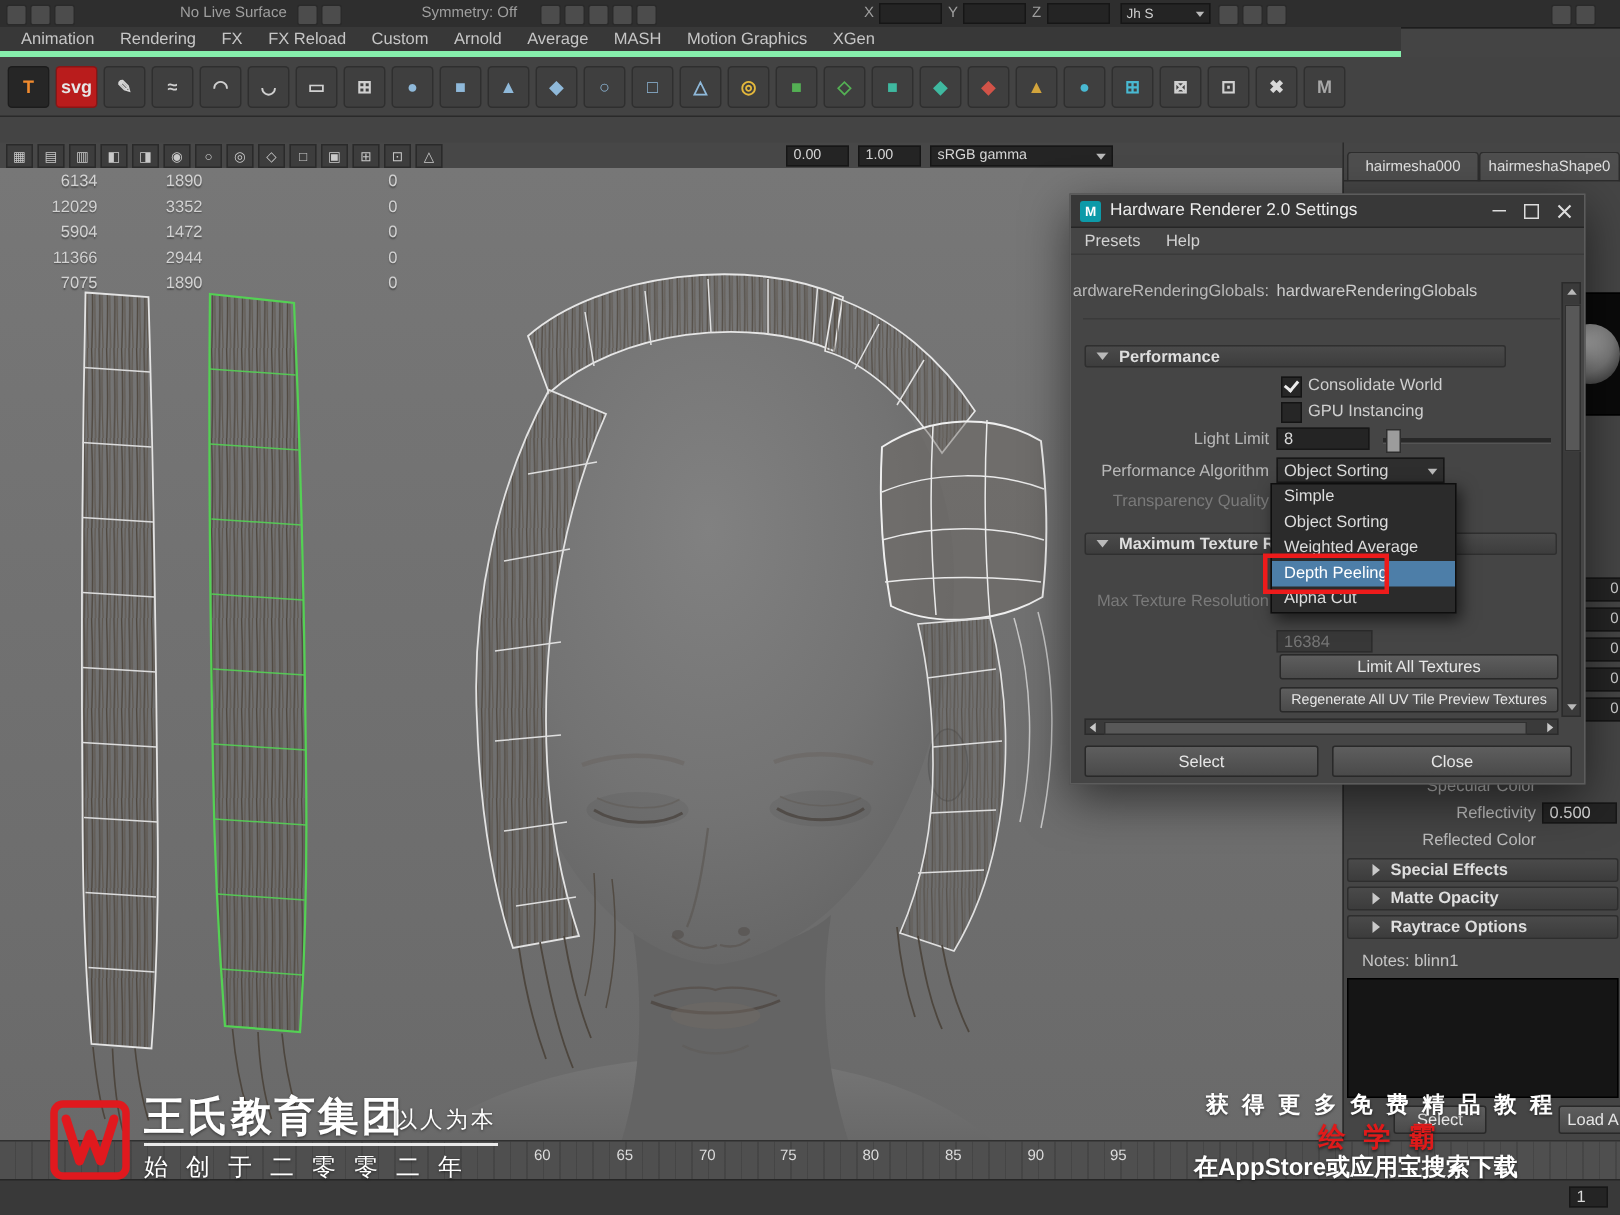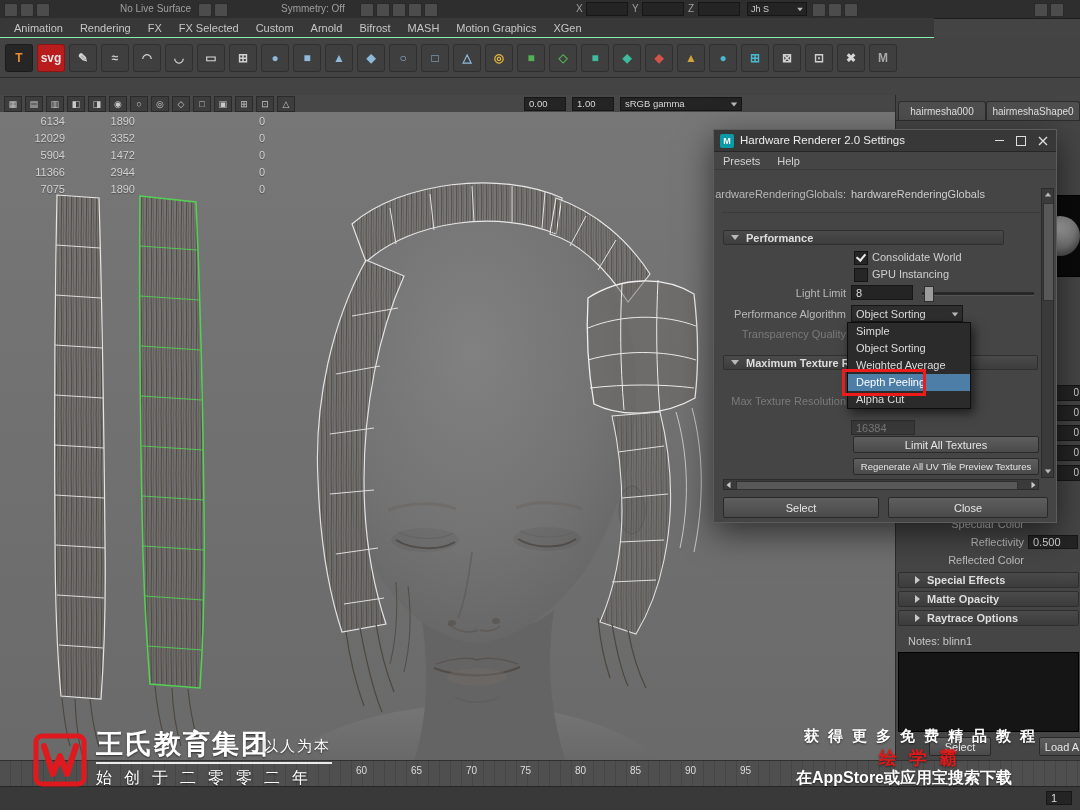--- a/index.html
+++ b/index.html
@@ -6,21 +6,21 @@
   .root{position:relative;width:1080px;height:810px;overflow:hidden;background:#444;
         font-family:"Liberation Sans",sans-serif;color:#ccc;font-size:11px;}
   .abs{position:absolute;}
   
   .statusbar{position:absolute;left:0;top:0;width:1080px;height:18px;background:#2e2e2e;border-bottom:1px solid #1d1d1d;}
   .sbic{position:absolute;top:3px;width:12px;height:12px;background:#4c4c4c;border:1px solid #2a2a2a;border-radius:2px;}
   .sb-text{position:absolute;top:3px;font-size:10px;color:#9f9f9f;white-space:nowrap;}
   .sb-field{position:absolute;top:2px;height:12px;background:#242424;border:1px solid #161616;color:#cfcfcf;
             font-size:9px;line-height:12px;padding:0 3px;}
   
-  .shelftabs{position:absolute;left:0;top:18px;width:934px;height:20px;background:#383838;border-bottom:1px solid #86efac;
+  .shelftabs{position:absolute;left:0;top:18px;width:934px;height:20px;background:#383838;border-bottom:4px solid #86efac;
              display:flex;align-items:center;padding-left:14px;box-sizing:border-box;}
   .shelftab{margin-right:17px;font-size:11px;color:#c6c6c6;white-space:nowrap;}
   
   .shelf{position:absolute;left:0;top:38px;width:1080px;height:40px;background:#434343;border-bottom:1px solid #2a2a2a;
          display:flex;align-items:center;padding-left:5px;box-sizing:border-box;}
   .icon-tile{width:26px;height:26px;margin-right:4px;border-radius:3px;display:flex;align-items:center;justify-content:center;
              flex:0 0 auto;border:1px solid rgba(0,0,0,.25);}
   .icon-tile span{font-size:12px;font-weight:bold;}
   
   .vpmenu{position:absolute;left:0;top:78px;width:1080px;height:17px;background:#3c3c3c;border-bottom:1px solid #2b2b2b;}
@@ -131,24 +131,24 @@
     <div class="sbic" style="left:828px"></div>
     <div class="sbic" style="left:844px"></div>
     <div class="sbic" style="left:1034px"></div>
     <div class="sbic" style="left:1050px"></div>
   </div>
 
   <div class="shelftabs">
     <span class="shelftab">Animation</span>
       <span class="shelftab">Rendering</span>
       <span class="shelftab">FX</span>
-      <span class="shelftab">FX Selected</span>
+      <span class="shelftab">FX Reload</span>
       <span class="shelftab">Custom</span>
       <span class="shelftab">Arnold</span>
-      <span class="shelftab">Bifrost</span>
+      <span class="shelftab">Average</span>
       <span class="shelftab">MASH</span>
       <span class="shelftab">Motion Graphics</span>
       <span class="shelftab">XGen</span>
   </div>
 
   <div class="shelf">
 
       <div class="icon-tile" style="background: rgb(38, 38, 38);">
         <span style="color: rgb(240, 138, 46);">T</span>
       </div>

